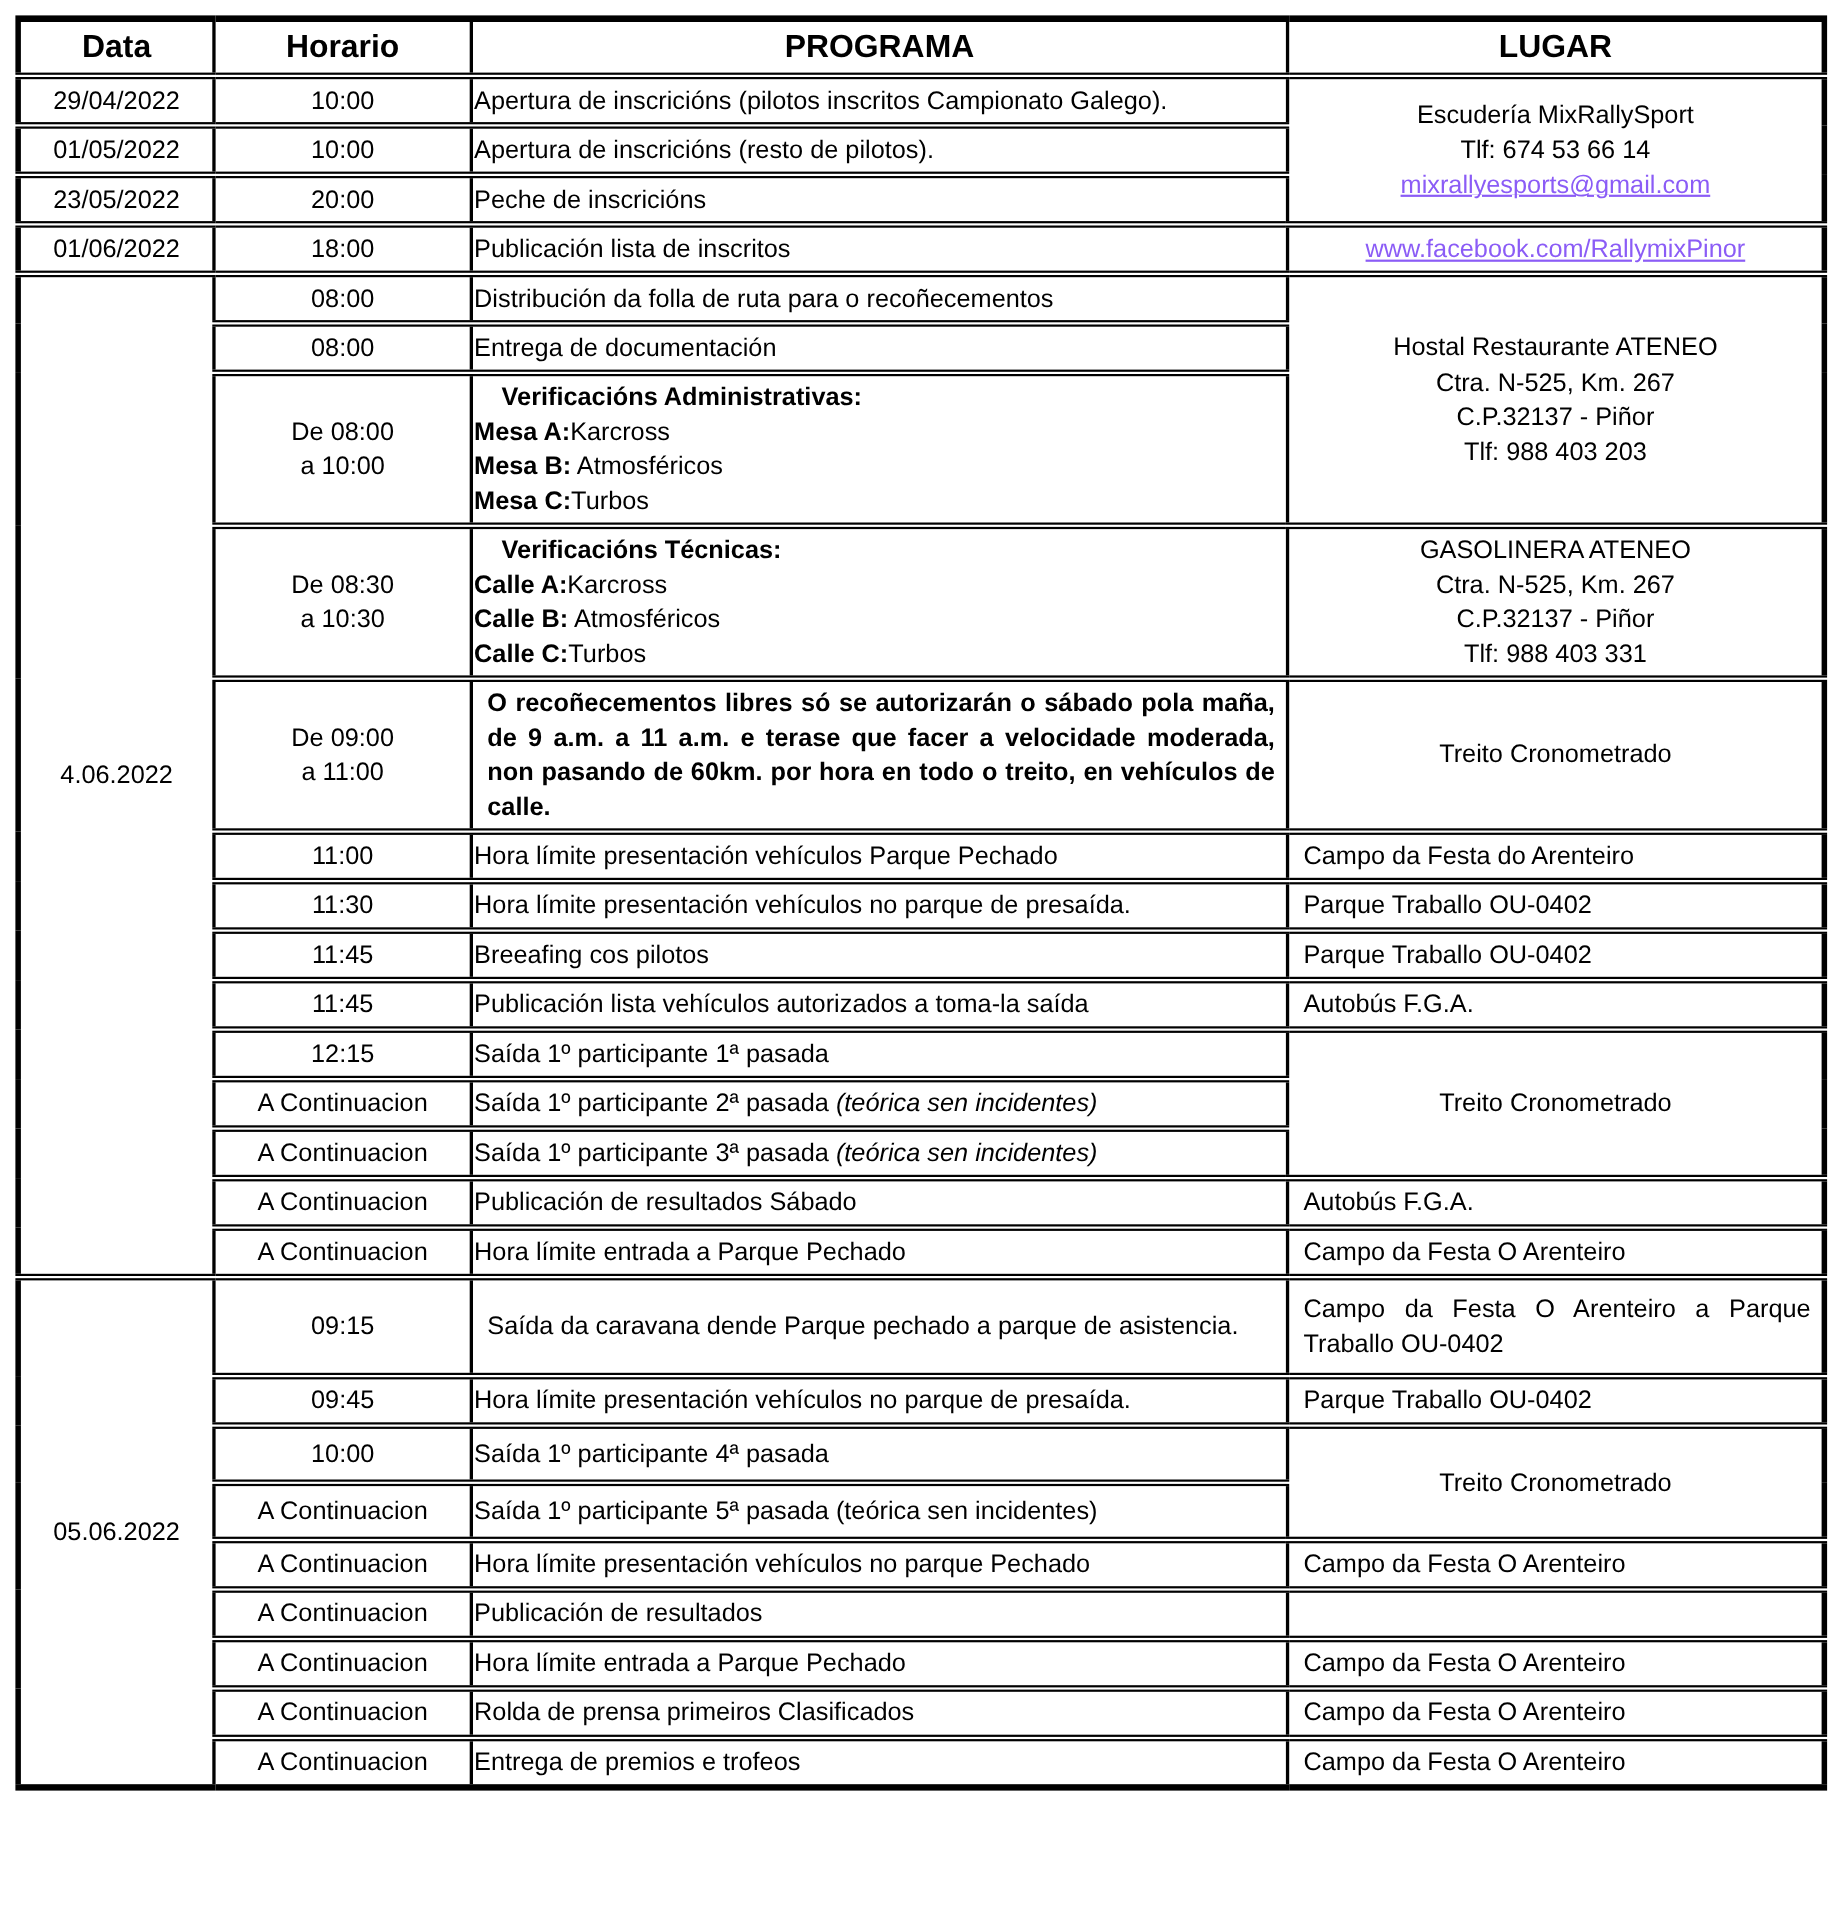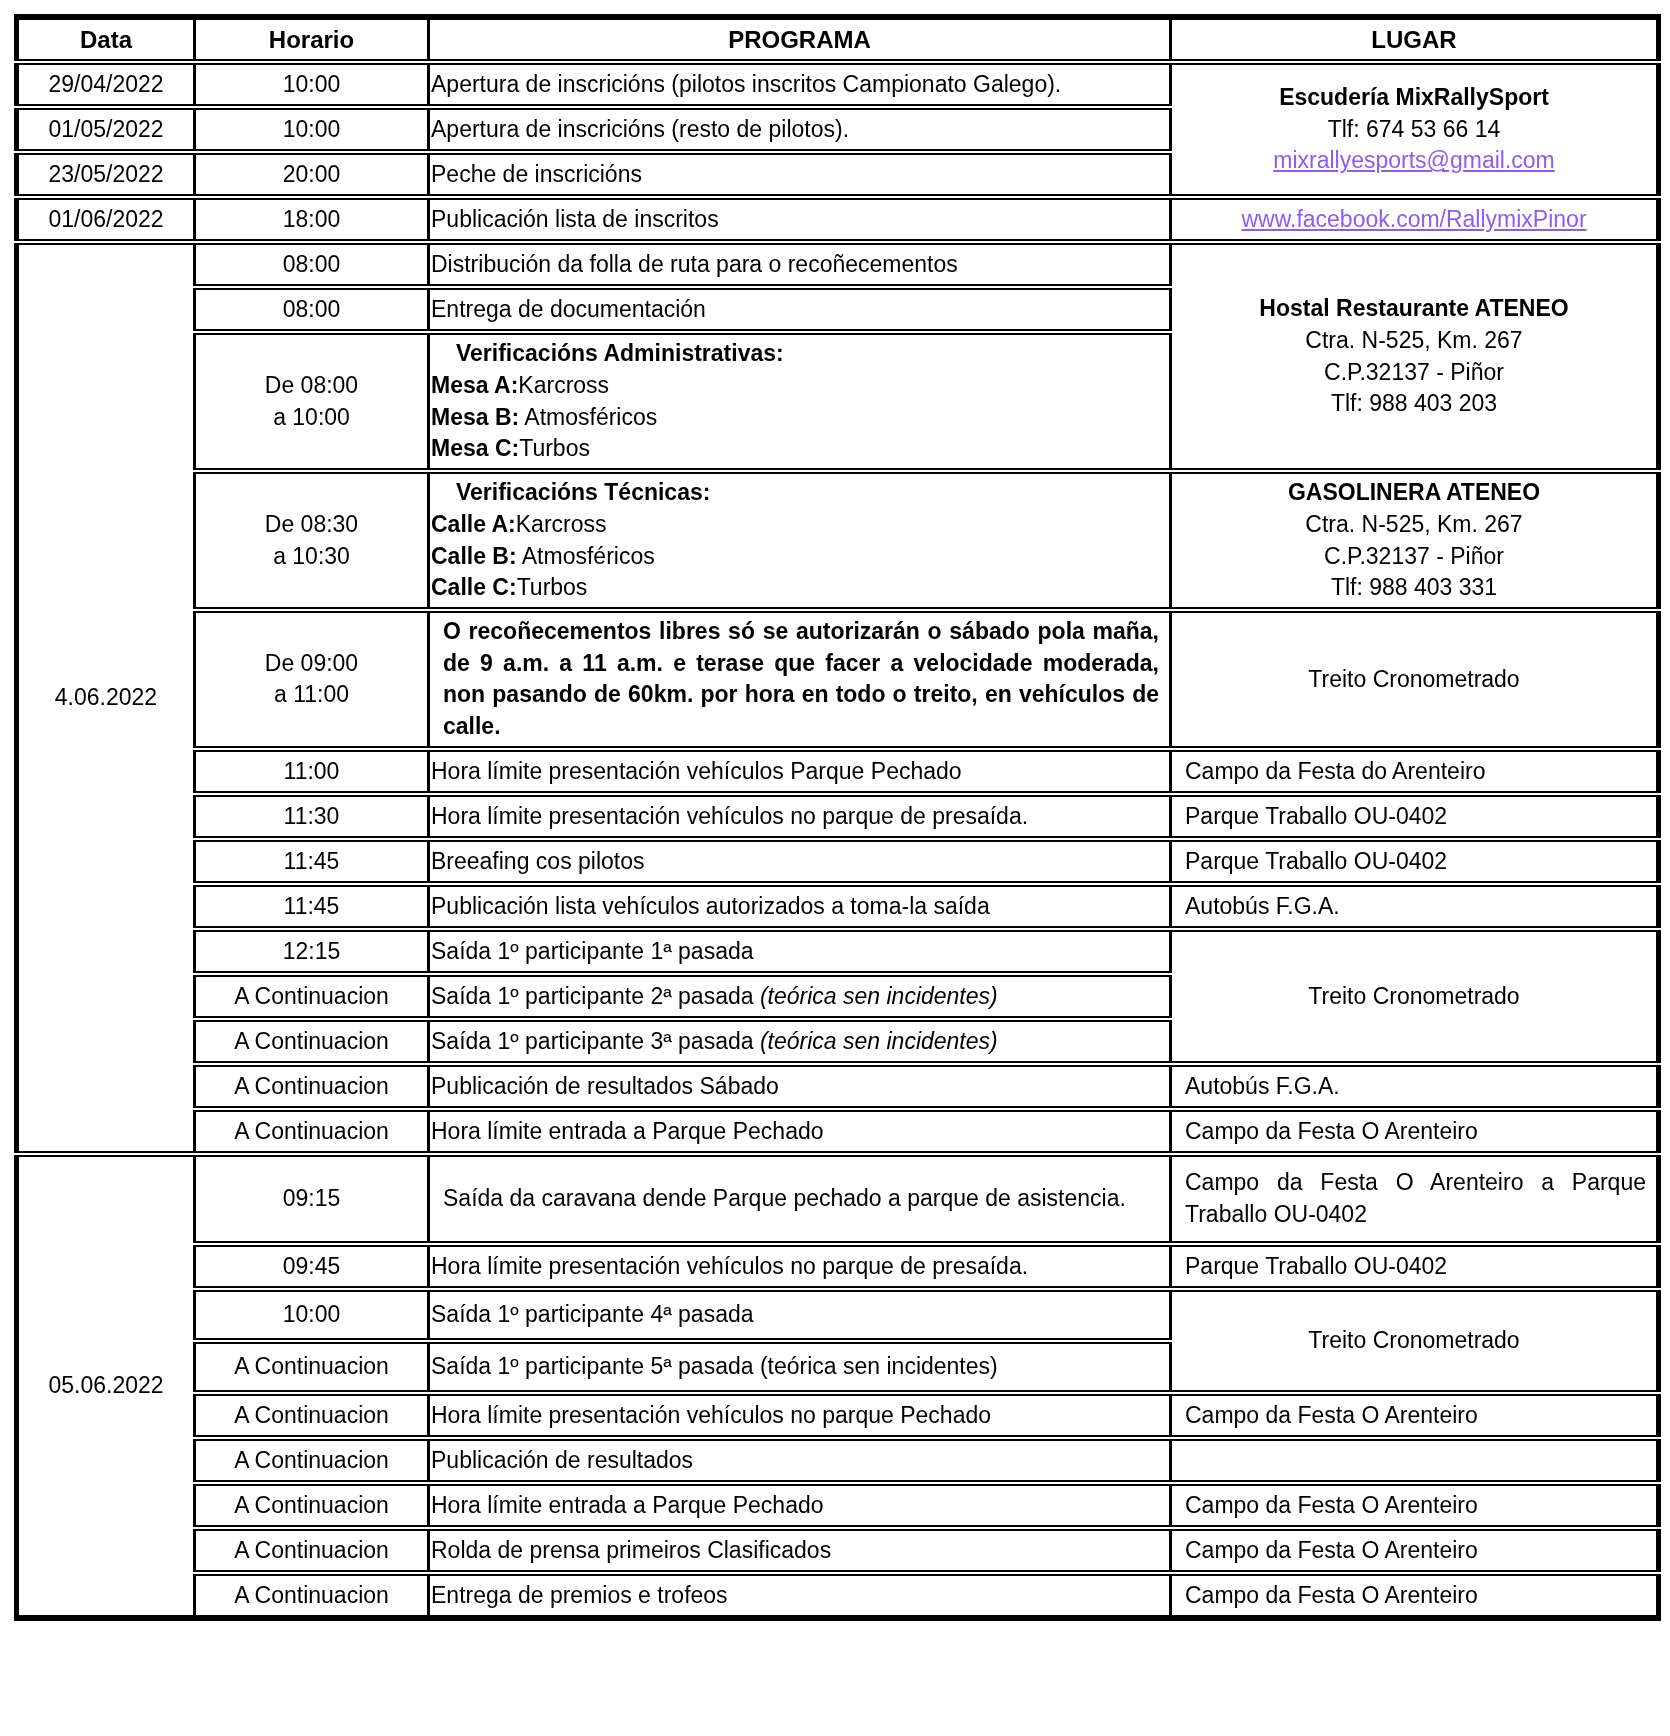--- a/index.html
+++ b/index.html
@@ -22,34 +22,34 @@
     border-top:6px double #000;
     border-bottom:6px double #000;
     vertical-align:middle;
     font-size:23px;
     line-height:1.38;
     padding:3px 8px;
     text-align:center;
     overflow:hidden;
   }
   thead th{border-top:6px solid #000;font-weight:bold;}
-  th{font-size:24px;}
+  th{font-size:29px;}
   .bb{border-bottom:6px solid #000;}
   .l{text-align:left;padding-left:13px;padding-right:10px;}
   .j{text-align:justify;padding-left:13px;padding-right:10px;}
   .prog{text-align:left;padding-left:1px;padding-right:10px;}
   .bold{font-weight:bold;margin-left:25px;}
   .it{font-style:italic;}
   .lnk{color:#8b5cf6;text-decoration:underline;cursor:pointer;}
   tr{height:45px;}
   tr.hdr{height:44px;}
   tr.rh{height:136px;}
   tr.rs{height:90px;}
   tr.rm{height:52px;}
-  .vname{font-weight:bold;}
+  .vname{font-weight:normal;}
   .artifact{
     position:absolute;
     left:1598px;
     top:1708px;
     font-size:36px;
     font-weight:bold;
   }
 </style>
 </head>
 <body>

